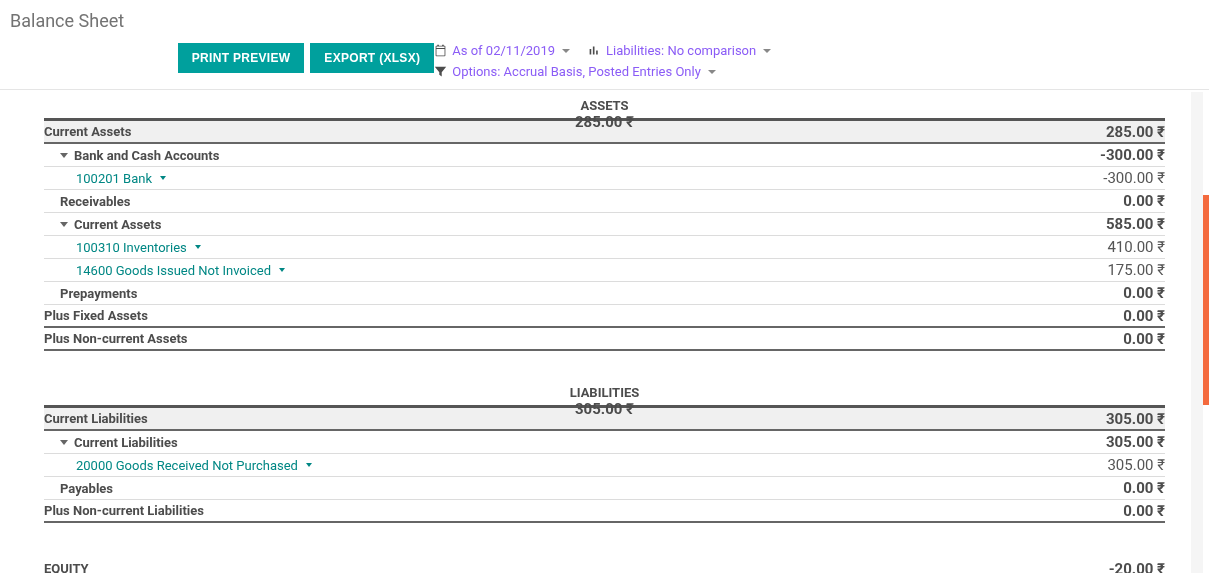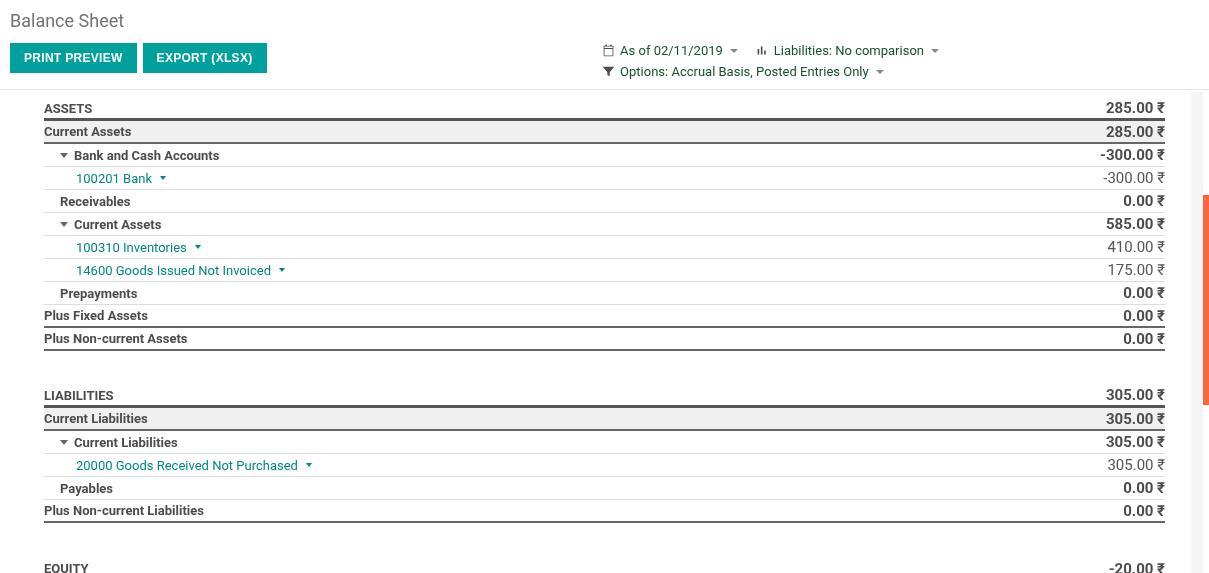--- a/index.html
+++ b/index.html
@@ -17,39 +17,39 @@
   }
   .title {
     font-size: 18px;
     color: #737373;
     font-weight: 400;
     margin-bottom: 12px;
     margin-left: 0;
   }
   .controls-row {
     display: flex;
-    justify-content: space-between;
+    justify-content: center;
     align-items: flex-start;
   }
   .buttons { display: flex; gap: 6px; }
   .btn {
     background: #00a09d;
     color: #fff;
     border: none;
     padding: 8px 14px;
     font-size: 12px;
     font-weight: 600;
     letter-spacing: 0.3px;
     cursor: pointer;
   }
   .filters {
     display: flex;
     flex-direction: column;
     gap: 6px;
-    color: #14532d;
+    color: #8b5cf6;
     font-size: 13px;
     margin-right: 260px;
   }
   .filter-line { display: flex; align-items: center; gap: 18px; }
   .filter-item { display: inline-flex; align-items: center; gap: 5px; cursor: pointer; }
   .caret-down {
     display: inline-block;
     width: 0; height: 0;
     border-left: 4px solid transparent;
     border-right: 4px solid transparent;
@@ -66,21 +66,21 @@
     display: flex;
     justify-content: space-between;
     align-items: center;
     height: 23px;
   }
   .label { display: flex; align-items: center; gap: 6px; }
   .val { font-size: 15px; }
 
   .rule   { border-bottom: 1px solid #dcdcdc; }
   .rule2  { border-bottom: 2px solid #666; }
-  .rule3  { border-bottom: 3px solid #555; }
+  .rule3  { border-bottom: 3px solid #555; flex-direction: column; }
   .shade  { background: #f0f0f0; }
 
   .bold { font-weight: 700; color: #4c4c4c; }
   .dark { color: #555; }
   .link { color: #008784; cursor: pointer; }
 
   .ind1 { padding-left: 16px; }
   .ind2 { padding-left: 32px; }
 
   .caret {

